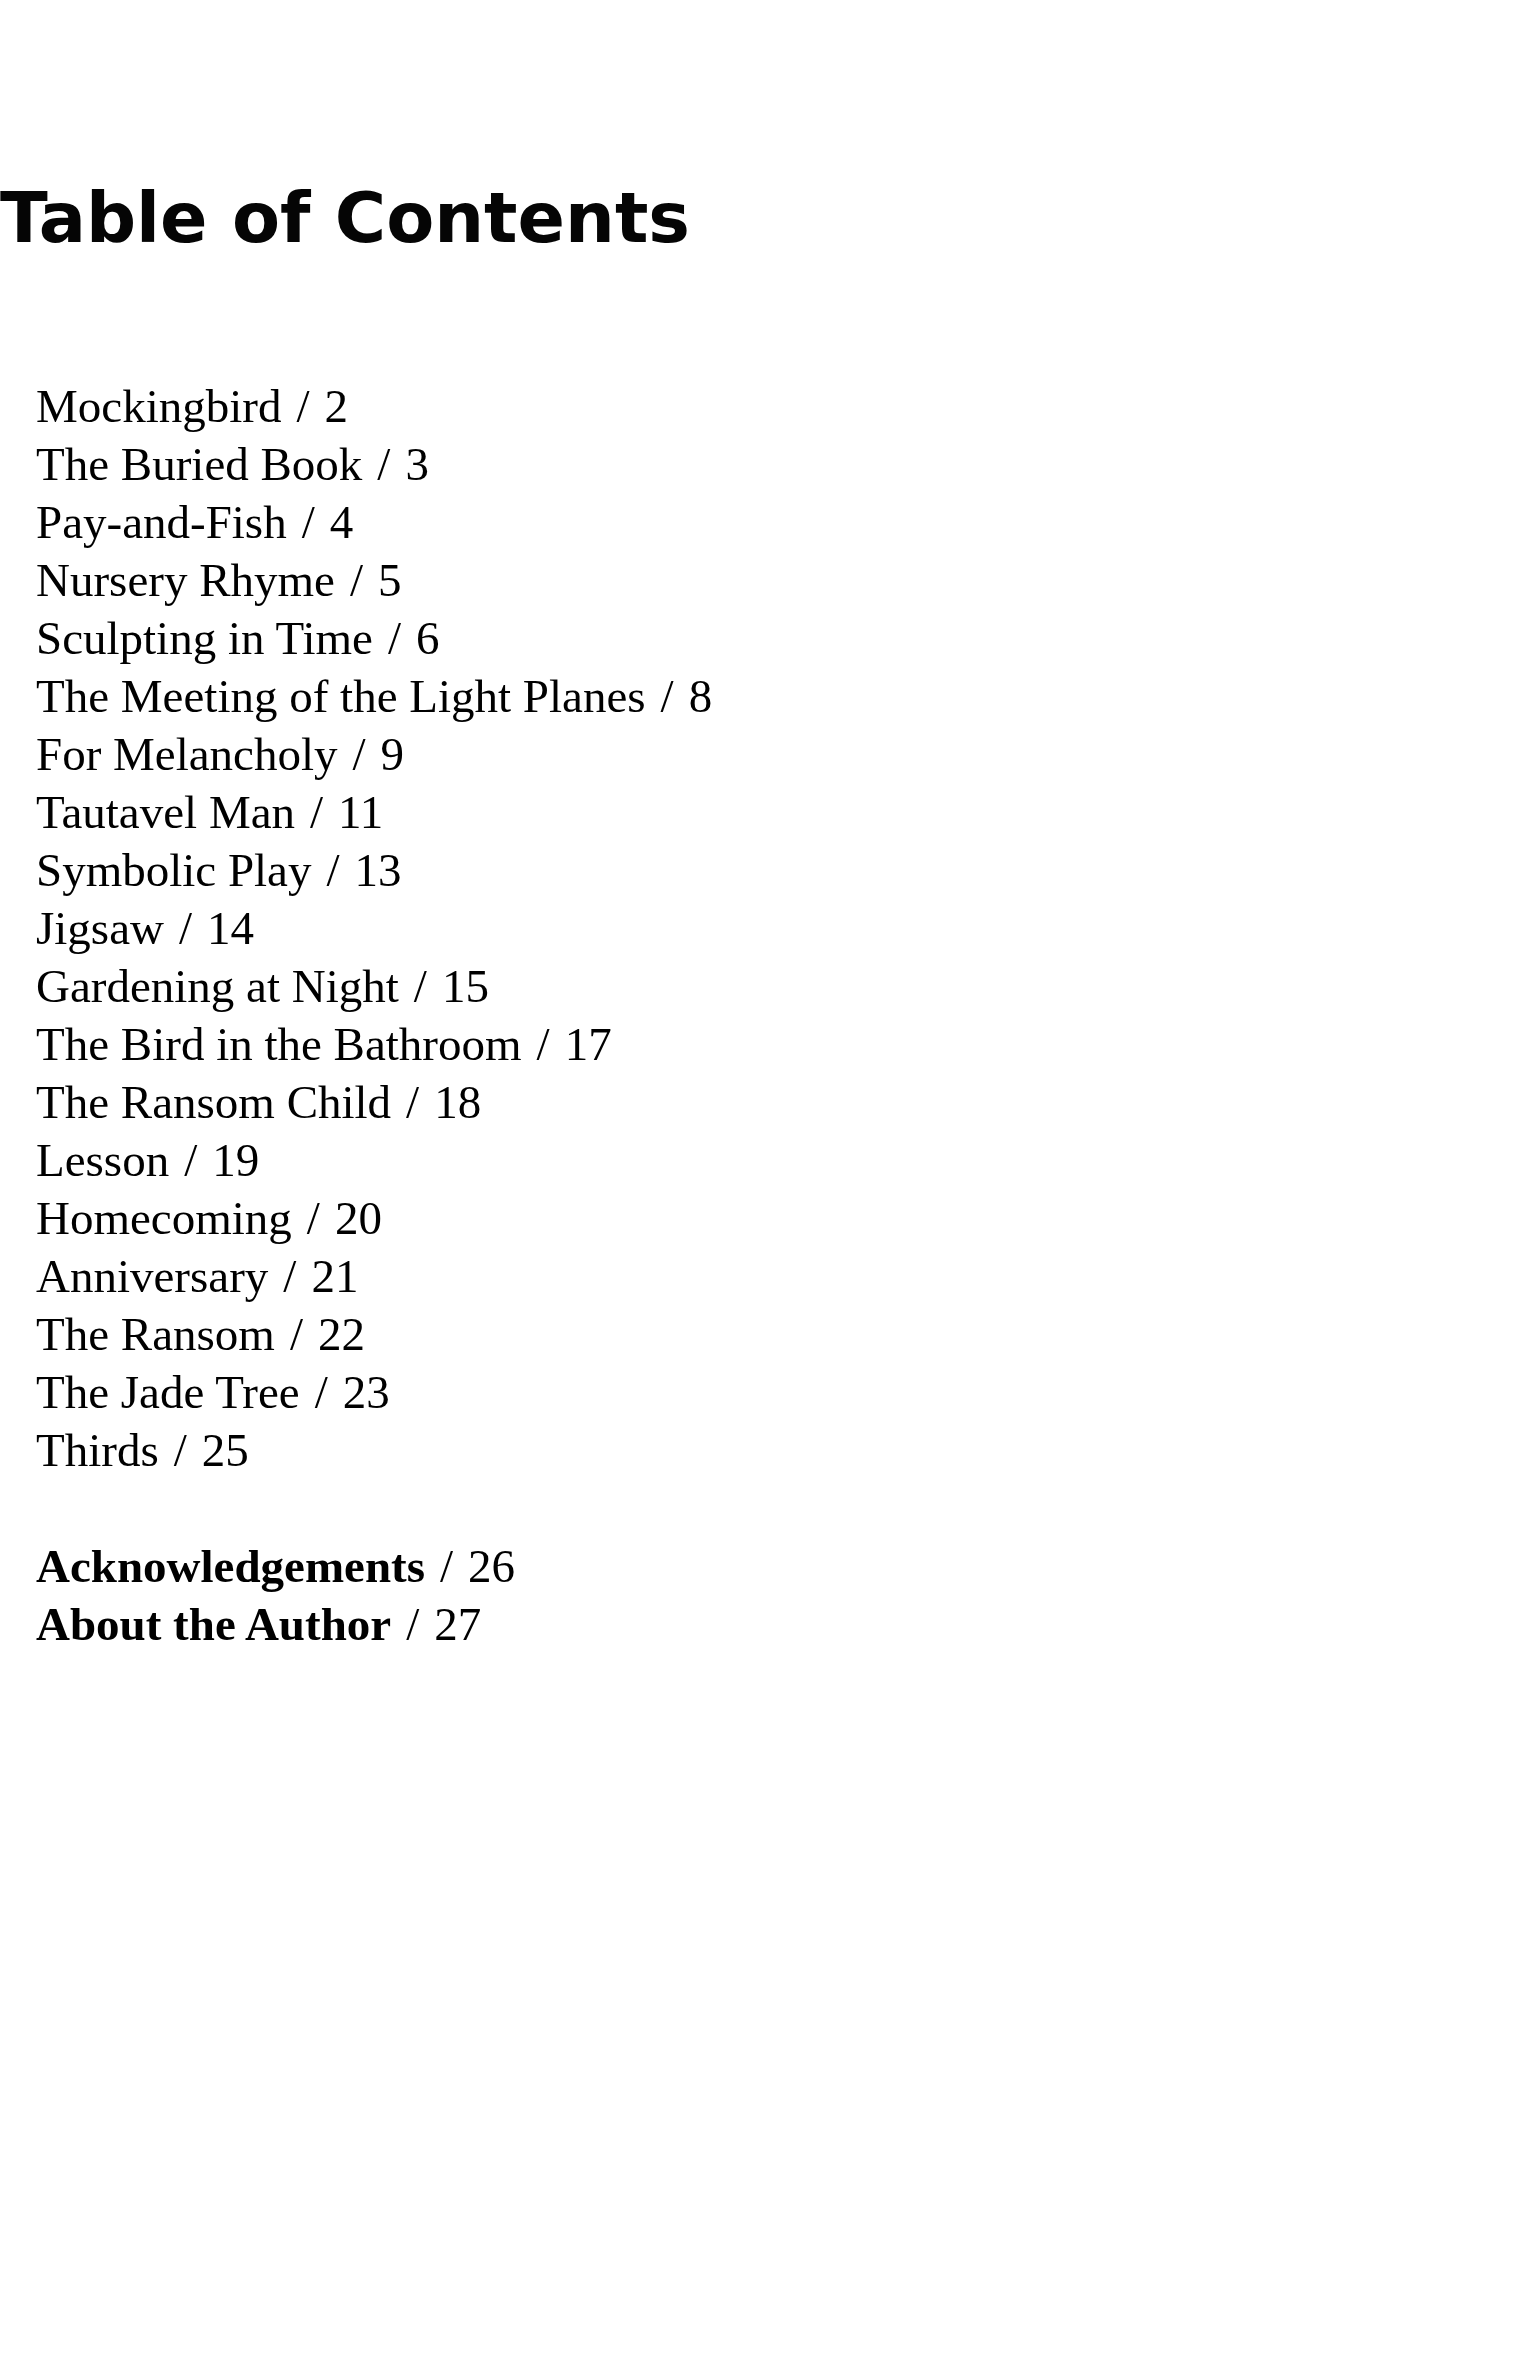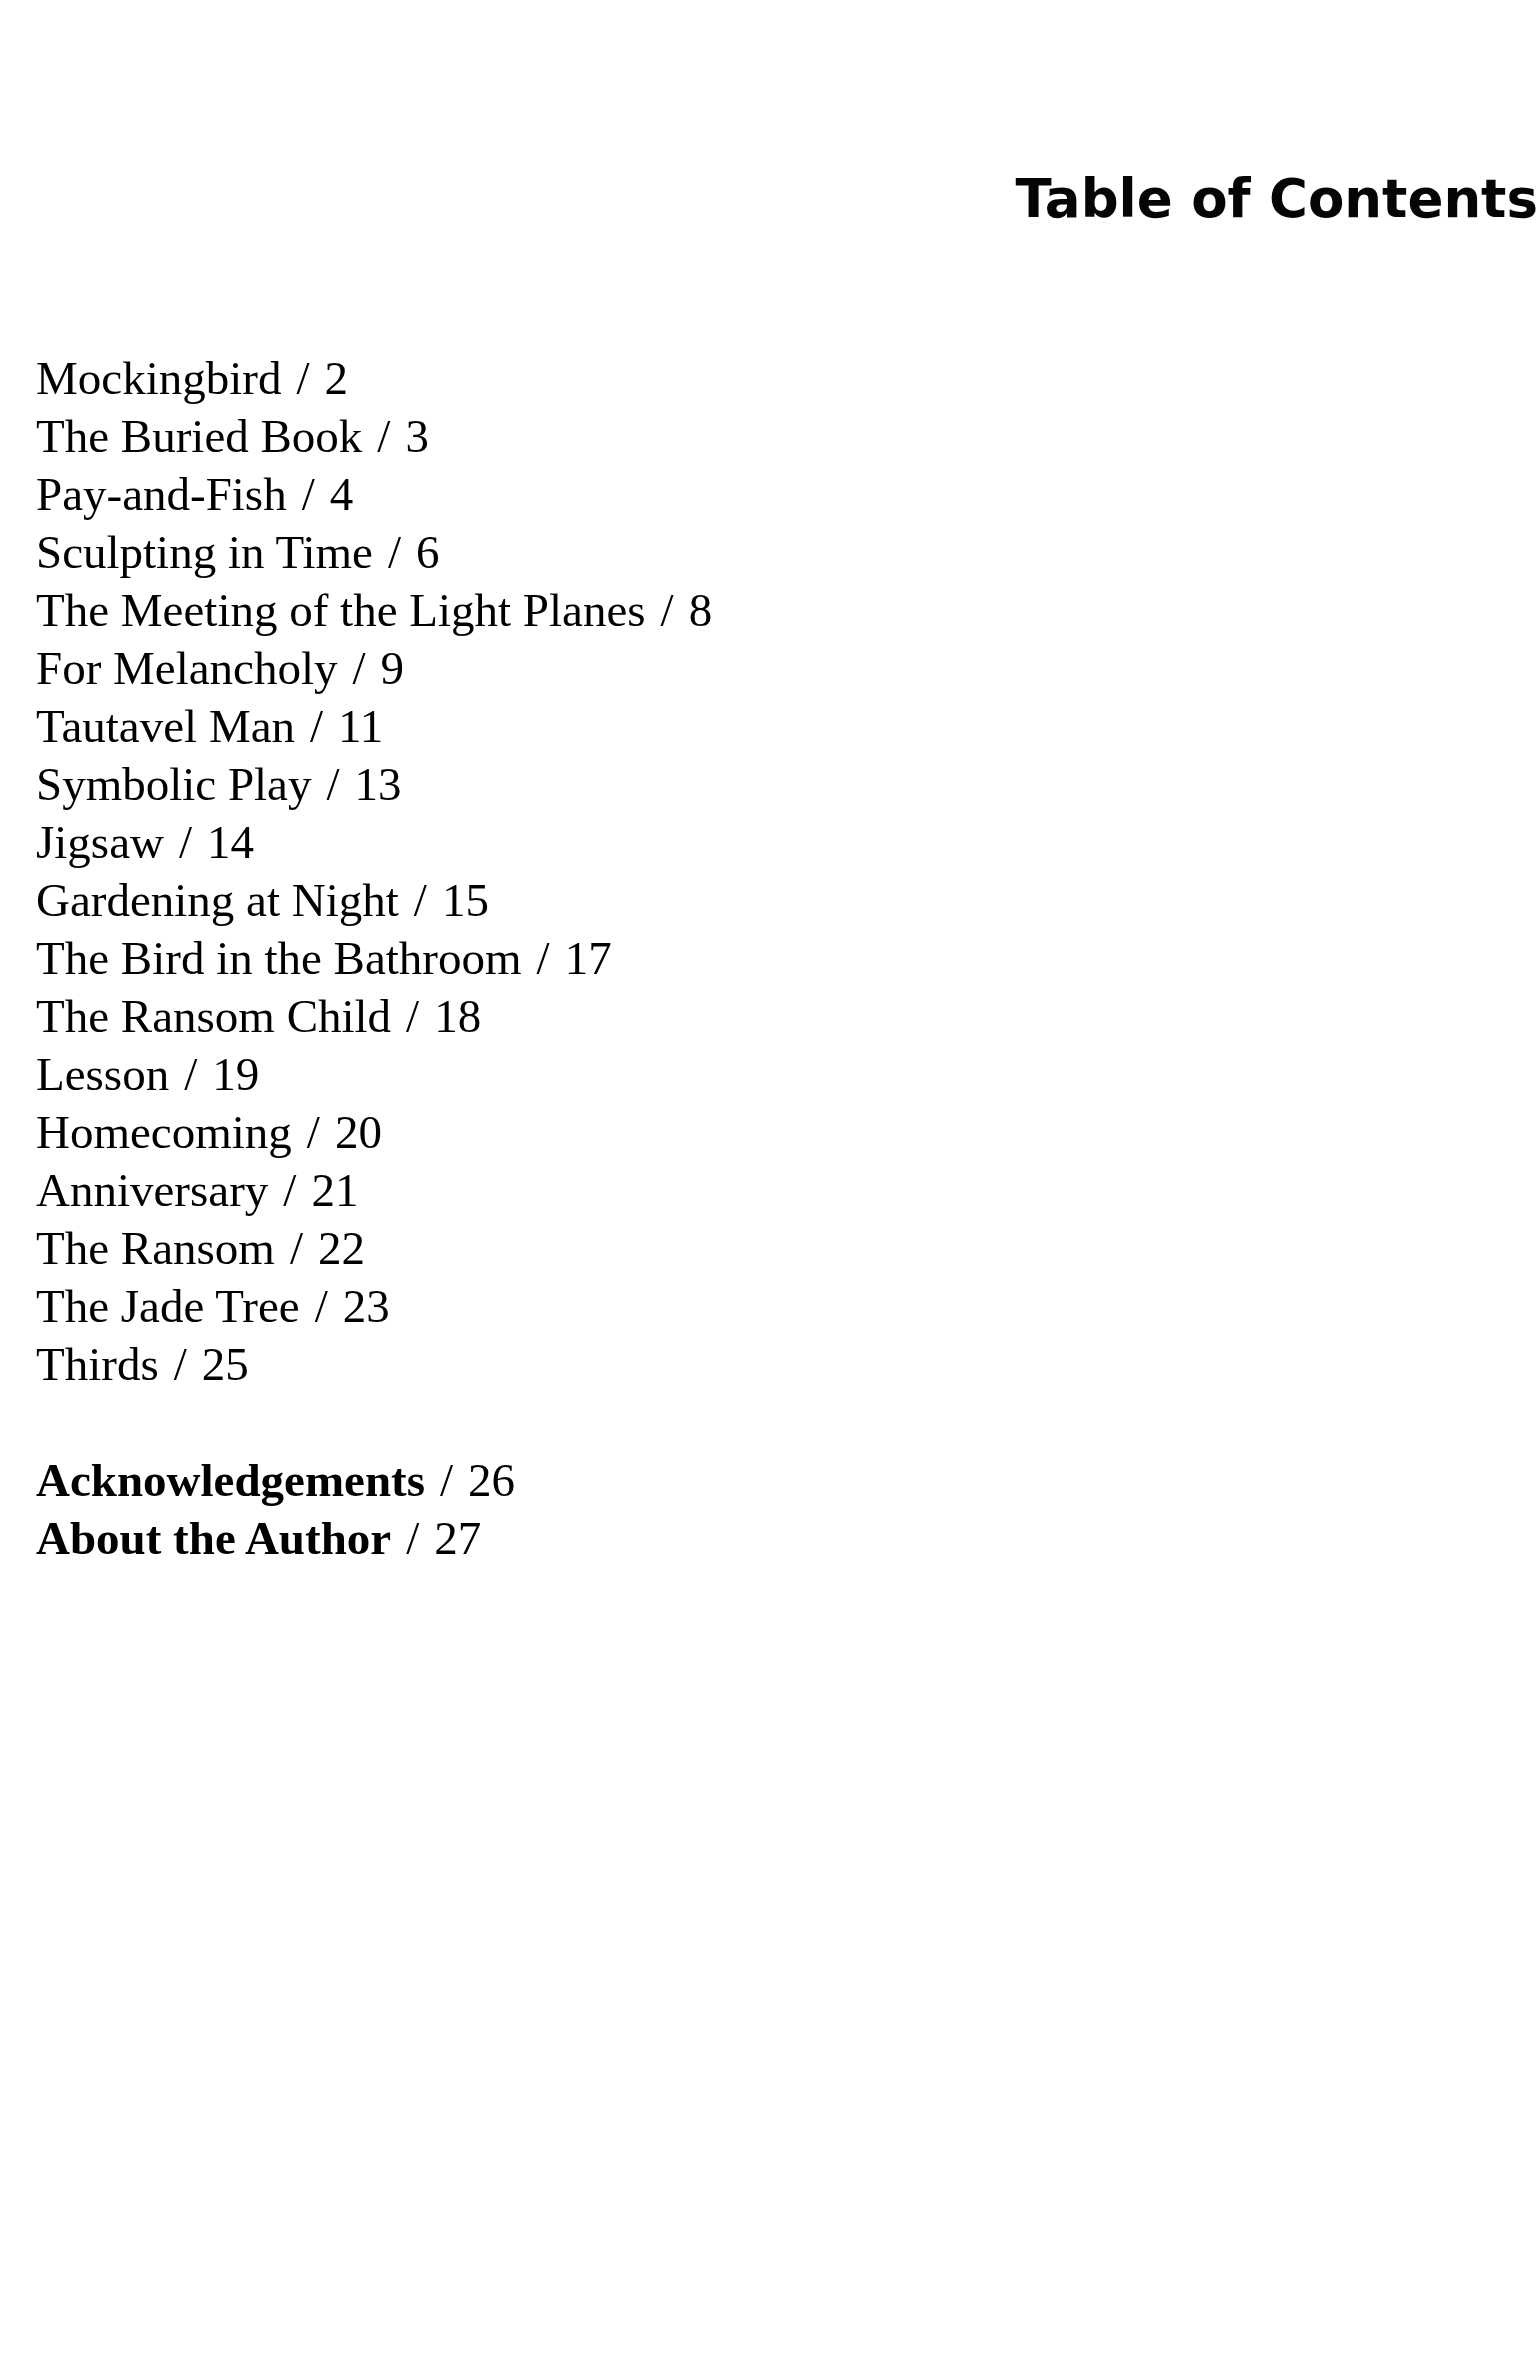--- a/index.html
+++ b/index.html
@@ -12,24 +12,24 @@
     overflow: hidden;
   }
   .page {
     position: relative;
     width: 1538px;
     height: 2377px;
     background: #ffffff;
   }
   .page-title {
     padding-top: 136px;
-    text-align: right;
+    text-align: left;
     font-family: "DejaVu Sans", "Liberation Sans", sans-serif;
     font-weight: 700;
-    font-size: 53px;
+    font-size: 70px;
     line-height: 1;
     letter-spacing: 0px;
     color: #050505;
   }
   .toc-list {
     margin-top: 124px;
     font-family: "Liberation Serif", serif;
     font-size: 47px;
     line-height: 58px;
     color: #000000;
@@ -50,20 +50,21 @@
 <body>
 
 <div class="page">
 
   <h1 class="page-title">Table of Contents</h1>
 
   <div class="toc-list">
       <div class="toc-entry"><span class="entry-title">Mockingbird</span><span class="separator">/</span><span class="entry-page">2</span></div>
       <div class="toc-entry"><span class="entry-title">The Buried Book</span><span class="separator">/</span><span class="entry-page">3</span></div>
       <div class="toc-entry"><span class="entry-title">Pay-and-Fish</span><span class="separator">/</span><span class="entry-page">4</span></div>
+      <div class="toc-entry"><span class="entry-title">Nursery Rhyme</span><span class="separator">/</span><span class="entry-page">5</span></div>
       <div class="toc-entry"><span class="entry-title">Sculpting in Time</span><span class="separator">/</span><span class="entry-page">6</span></div>
       <div class="toc-entry"><span class="entry-title">The Meeting of the Light Planes</span><span class="separator">/</span><span class="entry-page">8</span></div>
       <div class="toc-entry"><span class="entry-title">For Melancholy</span><span class="separator">/</span><span class="entry-page">9</span></div>
       <div class="toc-entry"><span class="entry-title">Tautavel Man</span><span class="separator">/</span><span class="entry-page">11</span></div>
       <div class="toc-entry"><span class="entry-title">Symbolic Play</span><span class="separator">/</span><span class="entry-page">13</span></div>
       <div class="toc-entry"><span class="entry-title">Jigsaw</span><span class="separator">/</span><span class="entry-page">14</span></div>
       <div class="toc-entry"><span class="entry-title">Gardening at Night</span><span class="separator">/</span><span class="entry-page">15</span></div>
       <div class="toc-entry"><span class="entry-title">The Bird in the Bathroom</span><span class="separator">/</span><span class="entry-page">17</span></div>
       <div class="toc-entry"><span class="entry-title">The Ransom Child</span><span class="separator">/</span><span class="entry-page">18</span></div>
       <div class="toc-entry"><span class="entry-title">Lesson</span><span class="separator">/</span><span class="entry-page">19</span></div>

